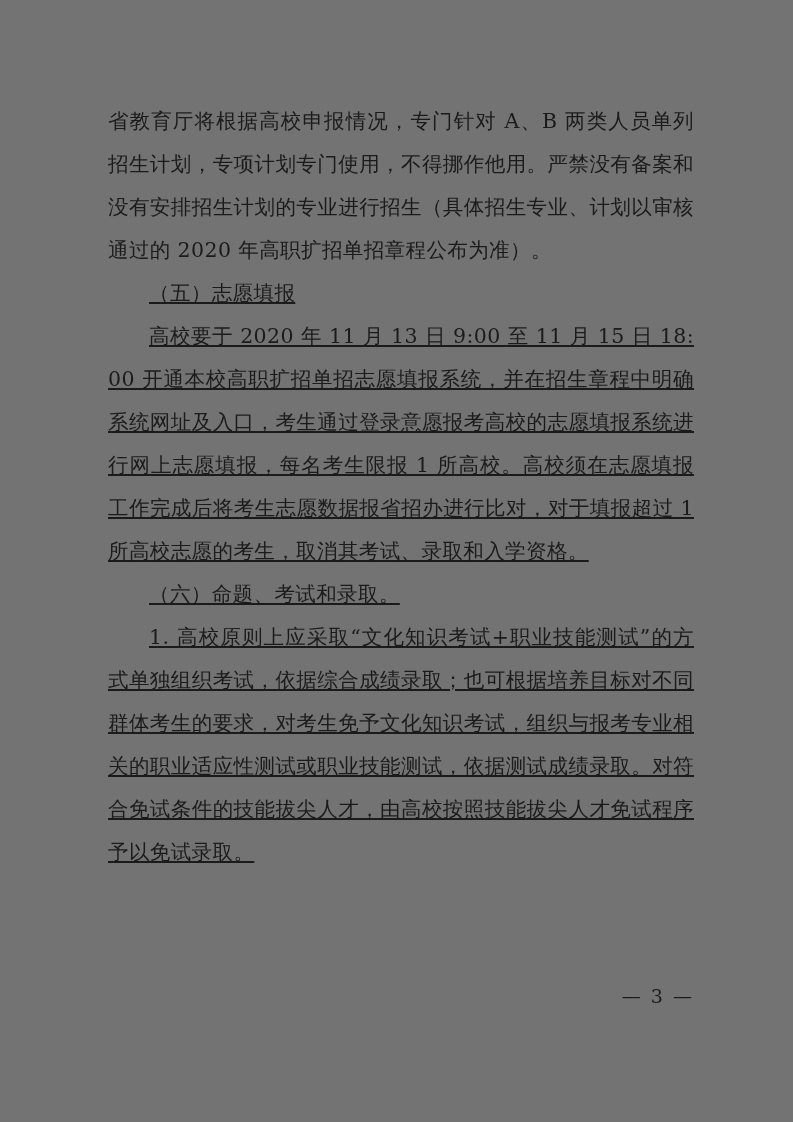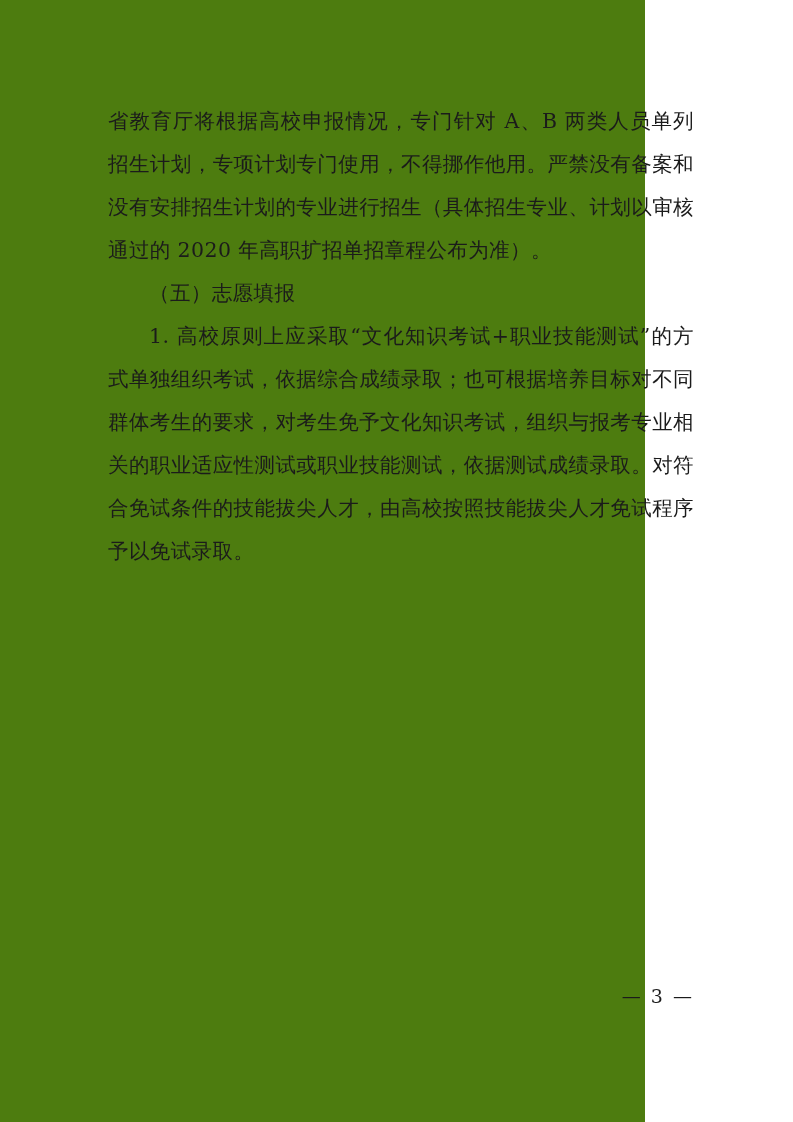--- a/index.html
+++ b/index.html
@@ -12,41 +12,42 @@
     height: 1122px;
     font-family: "DejaVu Serif", "Liberation Serif", serif;
     color: #1b1b1b;
     position: relative;
     overflow: hidden;
   }
   .page {
     position: absolute;
     left: 0;
     top: 0;
-    width: 645px;
+    width: 793px;
     height: 1122px;
-    background: #4d7c0f;
+    background: #737373;
   }
   .content {
     position: absolute;
     left: 108px;
     top: 100px;
     width: 586px;
   }
   .para {
     font-size: 20.5px;
     line-height: 43px;
     letter-spacing: 0.4px;
     text-align: justify;
     text-justify: inter-ideograph;
     margin: 0 0 0 0;
     word-break: break-all;
   }
   .indent {
     text-indent: 41px;
+    text-decoration: underline;
   }
   .para + .para {
     margin-top: 0px;
   }
   .spaced {
     margin-top: 7px;
   }
   .footer {
     position: absolute;
     left: 108px;
@@ -59,16 +60,18 @@
     font-family: "DejaVu Serif", "Liberation Serif", serif;
   }
 </style>
 </head>
 <body>
 
 <div class="page">
   <div class="content">
     <p class="para">省教育厅将根据高校申报情况，专门针对 A、B 两类人员单列招生计划，专项计划专门使用，不得挪作他用。严禁没有备案和没有安排招生计划的专业进行招生（具体招生专业、计划以审核通过的 2020 年高职扩招单招章程公布为准）。</p>
     <p class="para indent spaced">（五）志愿填报</p>
+    <p class="para indent spaced">高校要于 2020 年 11 月 13 日 9:00 至 11 月 15 日 18:00 开通本校高职扩招单招志愿填报系统，并在招生章程中明确系统网址及入口，考生通过登录意愿报考高校的志愿填报系统进行网上志愿填报，每名考生限报 1 所高校。高校须在志愿填报工作完成后将考生志愿数据报省招办进行比对，对于填报超过 1 所高校志愿的考生，取消其考试、录取和入学资格。</p>
+    <p class="para indent spaced">（六）命题、考试和录取。</p>
     <p class="para indent spaced">1. 高校原则上应采取“文化知识考试+职业技能测试”的方式单独组织考试，依据综合成绩录取；也可根据培养目标对不同群体考生的要求，对考生免予文化知识考试，组织与报考专业相关的职业适应性测试或职业技能测试，依据测试成绩录取。对符合免试条件的技能拔尖人才，由高校按照技能拔尖人才免试程序予以免试录取。</p>
   </div>
   <div class="footer">— 3 —</div>
 </div>
 
 </body></html>

